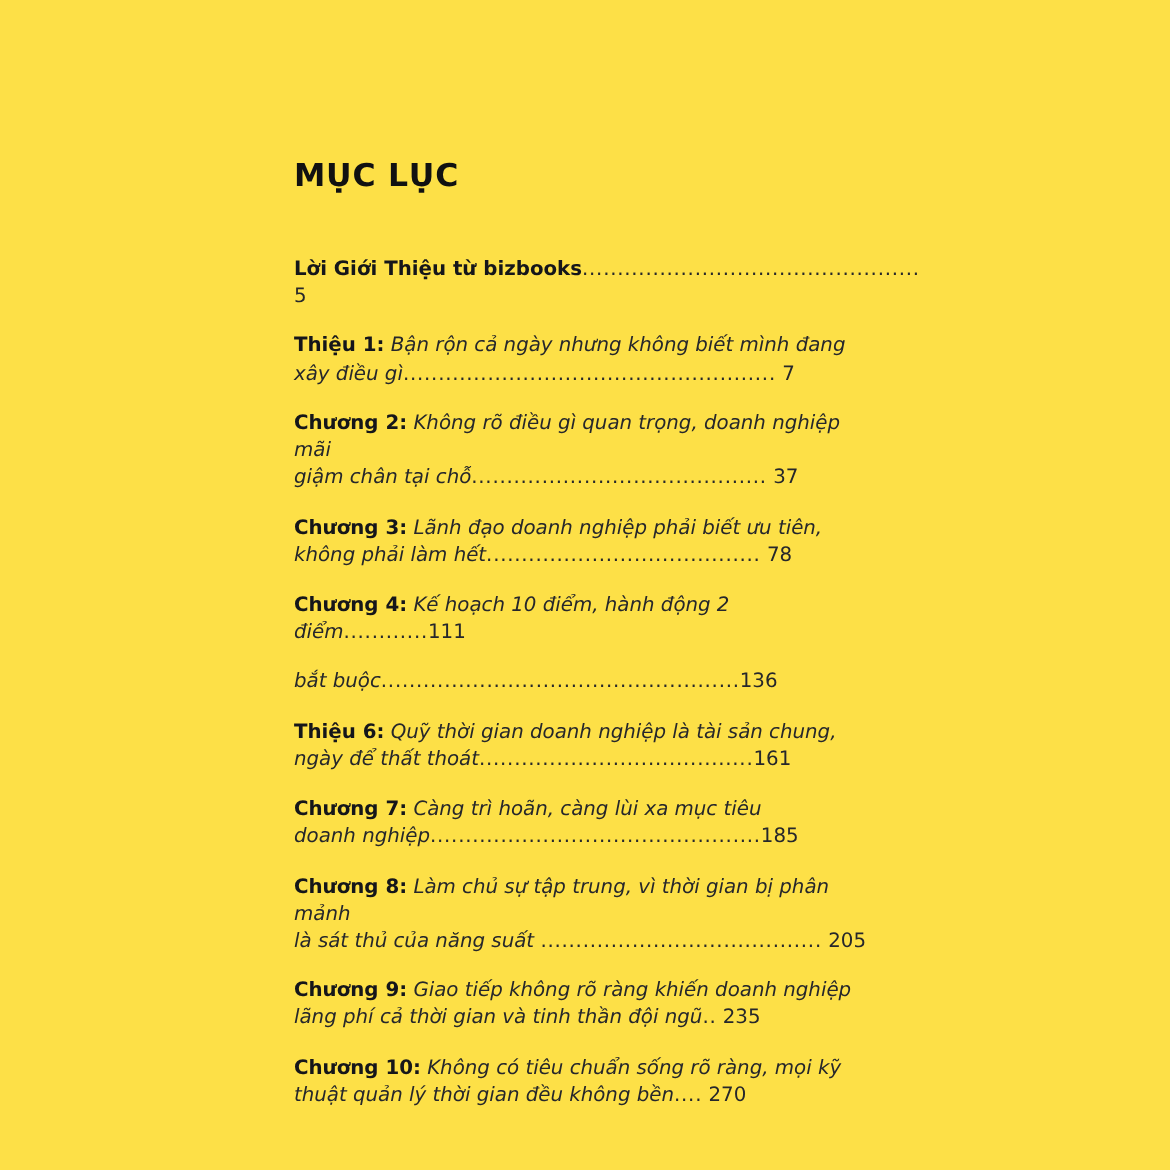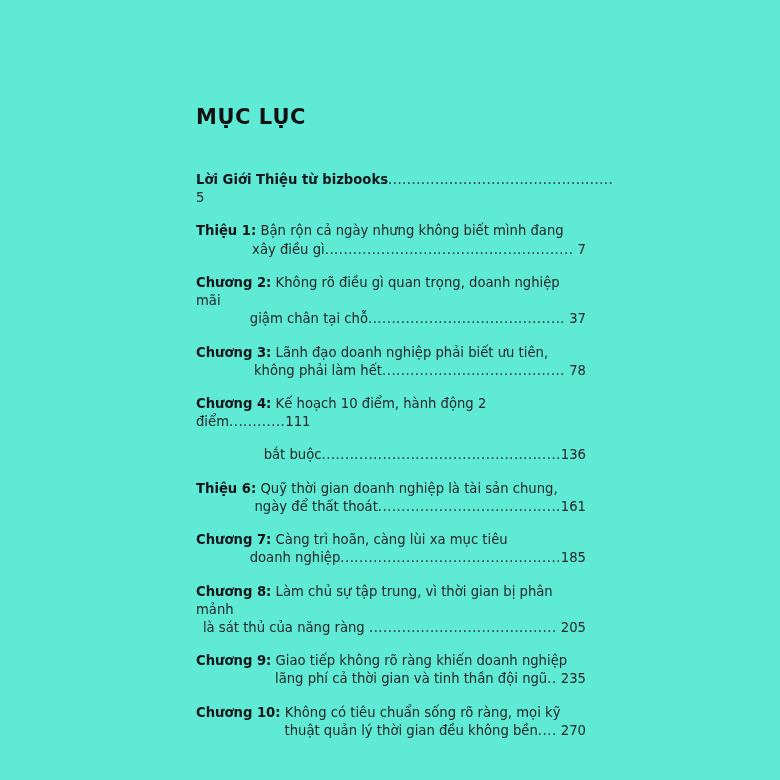--- a/index.html
+++ b/index.html
@@ -11,21 +11,21 @@
     height: 780px;
     background: #ffffff;
     font-family: "DejaVu Sans", sans-serif;
     color: #1a1a1a;
     overflow: hidden;
   }
   .page {
     position: relative;
     width: 780px;
     height: 780px;
-    background: #5eead4;
+    background: #fde047;
   }
   .toc-wrap {
     position: absolute;
     left: 196px;
     top: 105px;
     width: 390px;
   }
   .toc-title {
     font-family: "DejaVu Sans", sans-serif;
     font-weight: bold;
@@ -43,37 +43,37 @@
     line-height: 1.38;
     font-size: 13.2px;
   }
   .entry .label {
     font-weight: bold;
     color: #15161a;
     white-space: nowrap;
   }
   .entry .text {
     color: #26272b;
+    font-style: italic;
   }
   .entry .dots {
     color: #26272b;
     letter-spacing: 0.5px;
   }
   .entry .page-num {
     color: #26272b;
     font-weight: normal;
   }
   .entry.intro .label {
     font-weight: bold;
   }
   .entry-line {
     display: block;
   }
   .entry-line.second {
-    text-align: right;
   }
 </style>
 </head>
 <body>
 
 <div class="page">
   <div class="toc-wrap">
 
     <h1 class="toc-title">MỤC LỤC</h1>
 
@@ -147,21 +147,21 @@
           <span class="text">doanh nghiệp</span><span class="dots">...............................................</span><span class="page-num">185</span>
         </span>
       </div>
 
       <div class="entry">
         <span class="entry-line">
           <span class="label">Chương 8:</span>
           <span class="text">Làm chủ sự tập trung, vì thời gian bị phân mảnh</span>
         </span>
         <span class="entry-line second">
-          <span class="text">là sát thủ của năng ràng</span> <span class="dots">........................................</span> <span class="page-num">205</span>
+          <span class="text">là sát thủ của năng suất</span> <span class="dots">........................................</span> <span class="page-num">205</span>
         </span>
       </div>
 
       <div class="entry">
         <span class="entry-line">
           <span class="label">Chương 9:</span>
           <span class="text">Giao tiếp không rõ ràng khiến doanh nghiệp</span>
         </span>
         <span class="entry-line second">
           <span class="text">lãng phí cả thời gian và tinh thần đội ngũ</span><span class="dots">..</span> <span class="page-num">235</span>

